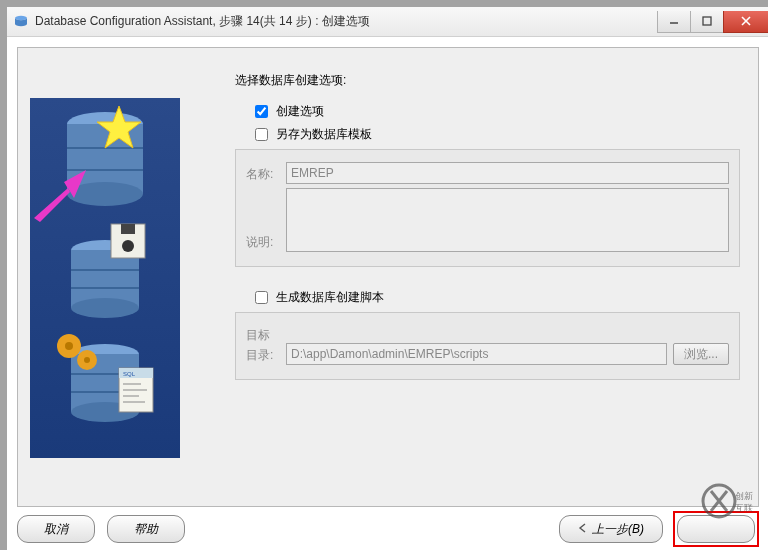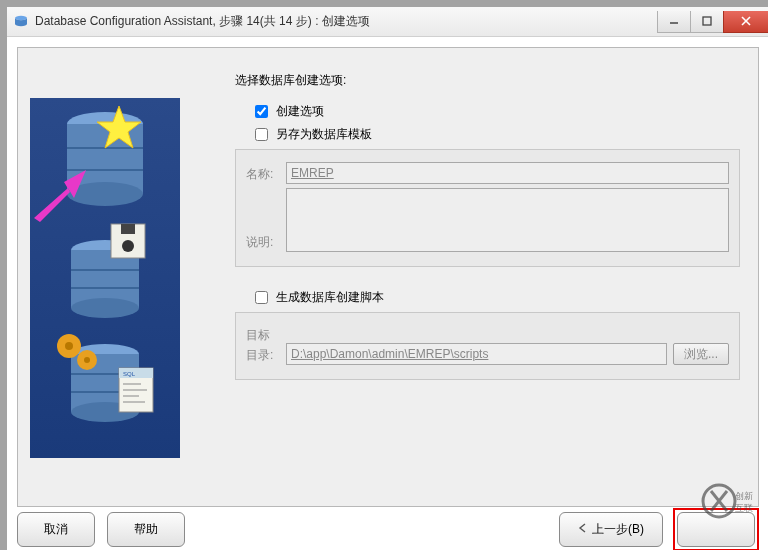--- a/index.html
+++ b/index.html
@@ -37,34 +37,34 @@
   .cb-row input { margin-right: 4px; }
   .cb-row label { font-size: 12px; }
 
   .fieldset { border: 1px solid #c8c8c8; background: #e9e9e9; padding: 8px 10px 10px 10px;
               margin: 4px 0 22px 0; }
   .fieldset.disabled { color: #888; }
   .field-row { display: flex; align-items: flex-end; margin: 4px 0; }
   .field-row .flabel { width: 40px; font-size: 12px; line-height: 20px; text-align: left; }
   .field-row input.txt { flex: 1; height: 22px; border: 1px solid #a8a8a8;
                           background: #eeeeee; color: #888; padding: 0 4px; font-size: 12px;
-                          font-family: inherit; text-decoration: underline; }
+                          font-family: inherit; }
   .field-row textarea { flex: 1; height: 64px; border: 1px solid #a8a8a8;
                         background: #eeeeee; color: #888; padding: 2px 4px; resize: none;
                         font-family: inherit; }
   .btn-small { height: 22px; padding: 0 10px; margin-left: 6px;
                border: 1px solid #a0a0a0; background: linear-gradient(#f5f5f5,#e0e0e0);
                color: #888; font-size: 12px; border-radius: 2px; }
 
   
   .footer { position: absolute; left: 10px; right: 10px; bottom: 6px; height: 32px;
             display: flex; align-items: center; }
-  .btn { height: 35px; border: 1px solid #8a8a8a; border-radius: 6px;
+  .btn { height: 28px; border: 1px solid #8a8a8a; border-radius: 11px;
          background: linear-gradient(#fdfdfd,#e2e2e2); padding: 0 26px; font-size: 12px;
-         display: flex; align-items: center; gap: 4px; cursor: default; }
+         display: flex; align-items: center; gap: 4px; cursor: default; font-style: italic; }
   .btn + .btn { margin-left: 12px; }
   .footer .spacer { flex: 1; }
   .btn.nav { padding: 0 18px; }
   .btn.disabled { color: #888; }
   .finish-red { border: 2px solid #e80000; padding: 2px; border-radius: 0;
                 display: flex; align-items: center; }
   .finish-red .btn { padding: 0 38px; color: #888; }
 
   
   .watermark { position: absolute; right: 4px; bottom: 26px; width: 64px; height: 48px;

